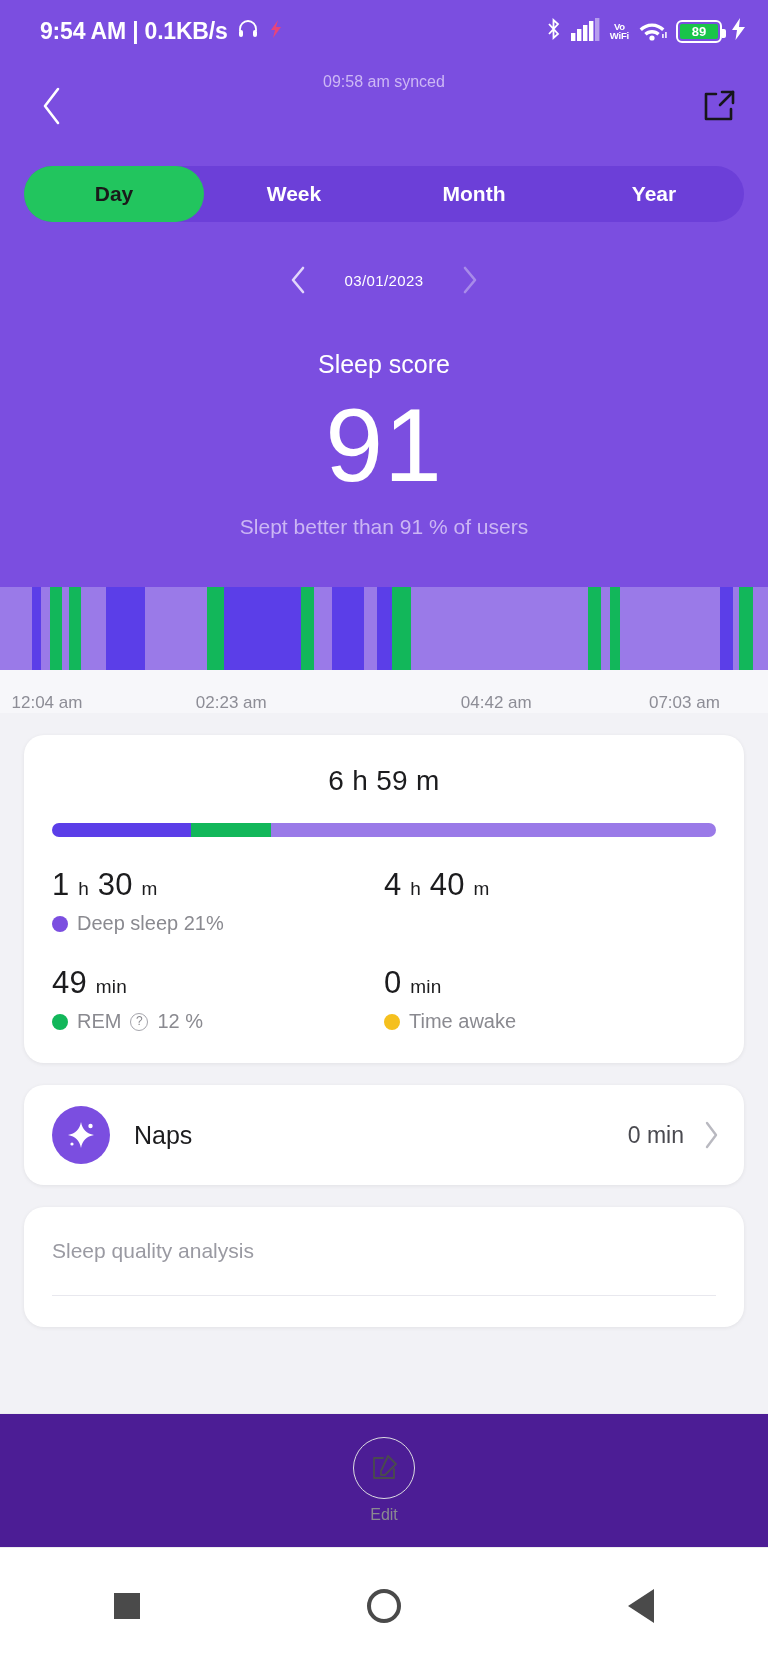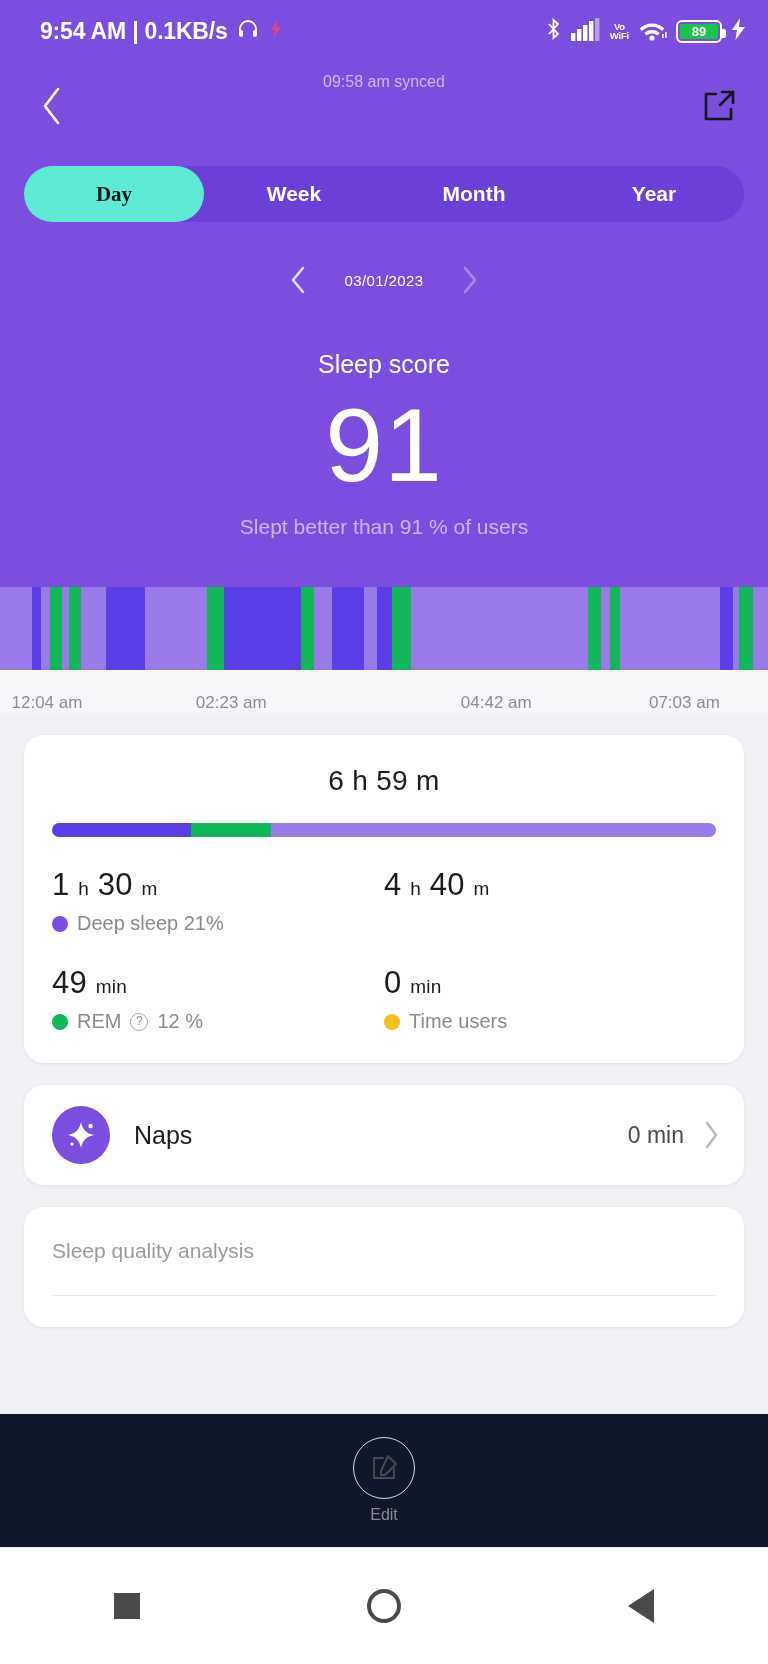--- a/index.html
+++ b/index.html
@@ -76,21 +76,21 @@
   
   .tabs-wrap { padding:16px 24px 0 24px; }
   .tabs {
     background:#6c3fd8; border-radius:34px; height:56px;
     display:flex; align-items:center; position:relative;
   }
   .tab {
     flex:1; text-align:center; font-size:21px; font-weight:bold;
     color:#fff; line-height:56px; border-radius:34px; z-index:2;
   }
-  .tab.active { color:#1a1a1a; background:#5eead4;font-family:Liberation Serif, serif; }
+  .tab.active { color:#1a1a1a; background:#22c55e; }
 
   
   .datenav {
     display:flex; align-items:center; justify-content:center;
     gap:30px; margin-top:42px; color:#fff;
   }
   .datenav .arrow {
     width:32px; height:32px; display:flex; align-items:center;
     justify-content:center; color:#d8c9f7; font-size:0;
   }
@@ -173,21 +173,21 @@
     overflow:hidden;
   }
   .quality-title { font-size:21px; color:#9a9aa2; }
   .quality-rule {
     height:1px; background:#e8e8ee; margin-top:32px;
   }
 
   
   .editbar {
     position:absolute; left:0; bottom:117px; width:768px; height:134px;
-    background:#0f172a; border-top:1px solid #ececf0;
+    background:#4c1d95; border-top:1px solid #ececf0;
     display:flex; flex-direction:column; align-items:center;
     justify-content:center; gap:7px;
   }
   .edit-circle {
     width:62px; height:62px; border-radius:50%;
     border:1.3px solid #dcdce2; display:flex;
     align-items:center; justify-content:center;
   }
   .edit-label { font-size:16px; color:#8a8a90; }
 
@@ -377,21 +377,21 @@
             <span class="dot" style="background: rgb(18, 183, 90);"></span>
             <span>REM</span>
             <span class="qmark">?</span>
             <span>12 %</span>
           </div>
         </div>
         <div class="stat">
           <div class="stat-value">0 <span class="u">min</span></div>
           <div class="stat-label">
             <span class="dot" style="background: rgb(245, 192, 30);"></span>
-            <span>Time users</span>
+            <span>Time awake</span>
           </div>
         </div>
       </div>
   </div>
 
   <div class="card card-naps">
     <div class="nap-icon">
       <svg width="34" height="34" viewBox="0 0 34 34" fill="#fff">
         <path d="M17 4 C18.4 11.5 22.5 15.6 30 17 C22.5 18.4 18.4 22.5 17 30 C15.6 22.5 11.5 18.4 4 17 C11.5 15.6 15.6 11.5 17 4 Z"></path>
         <circle cx="26.5" cy="8" r="2.2"></circle>

